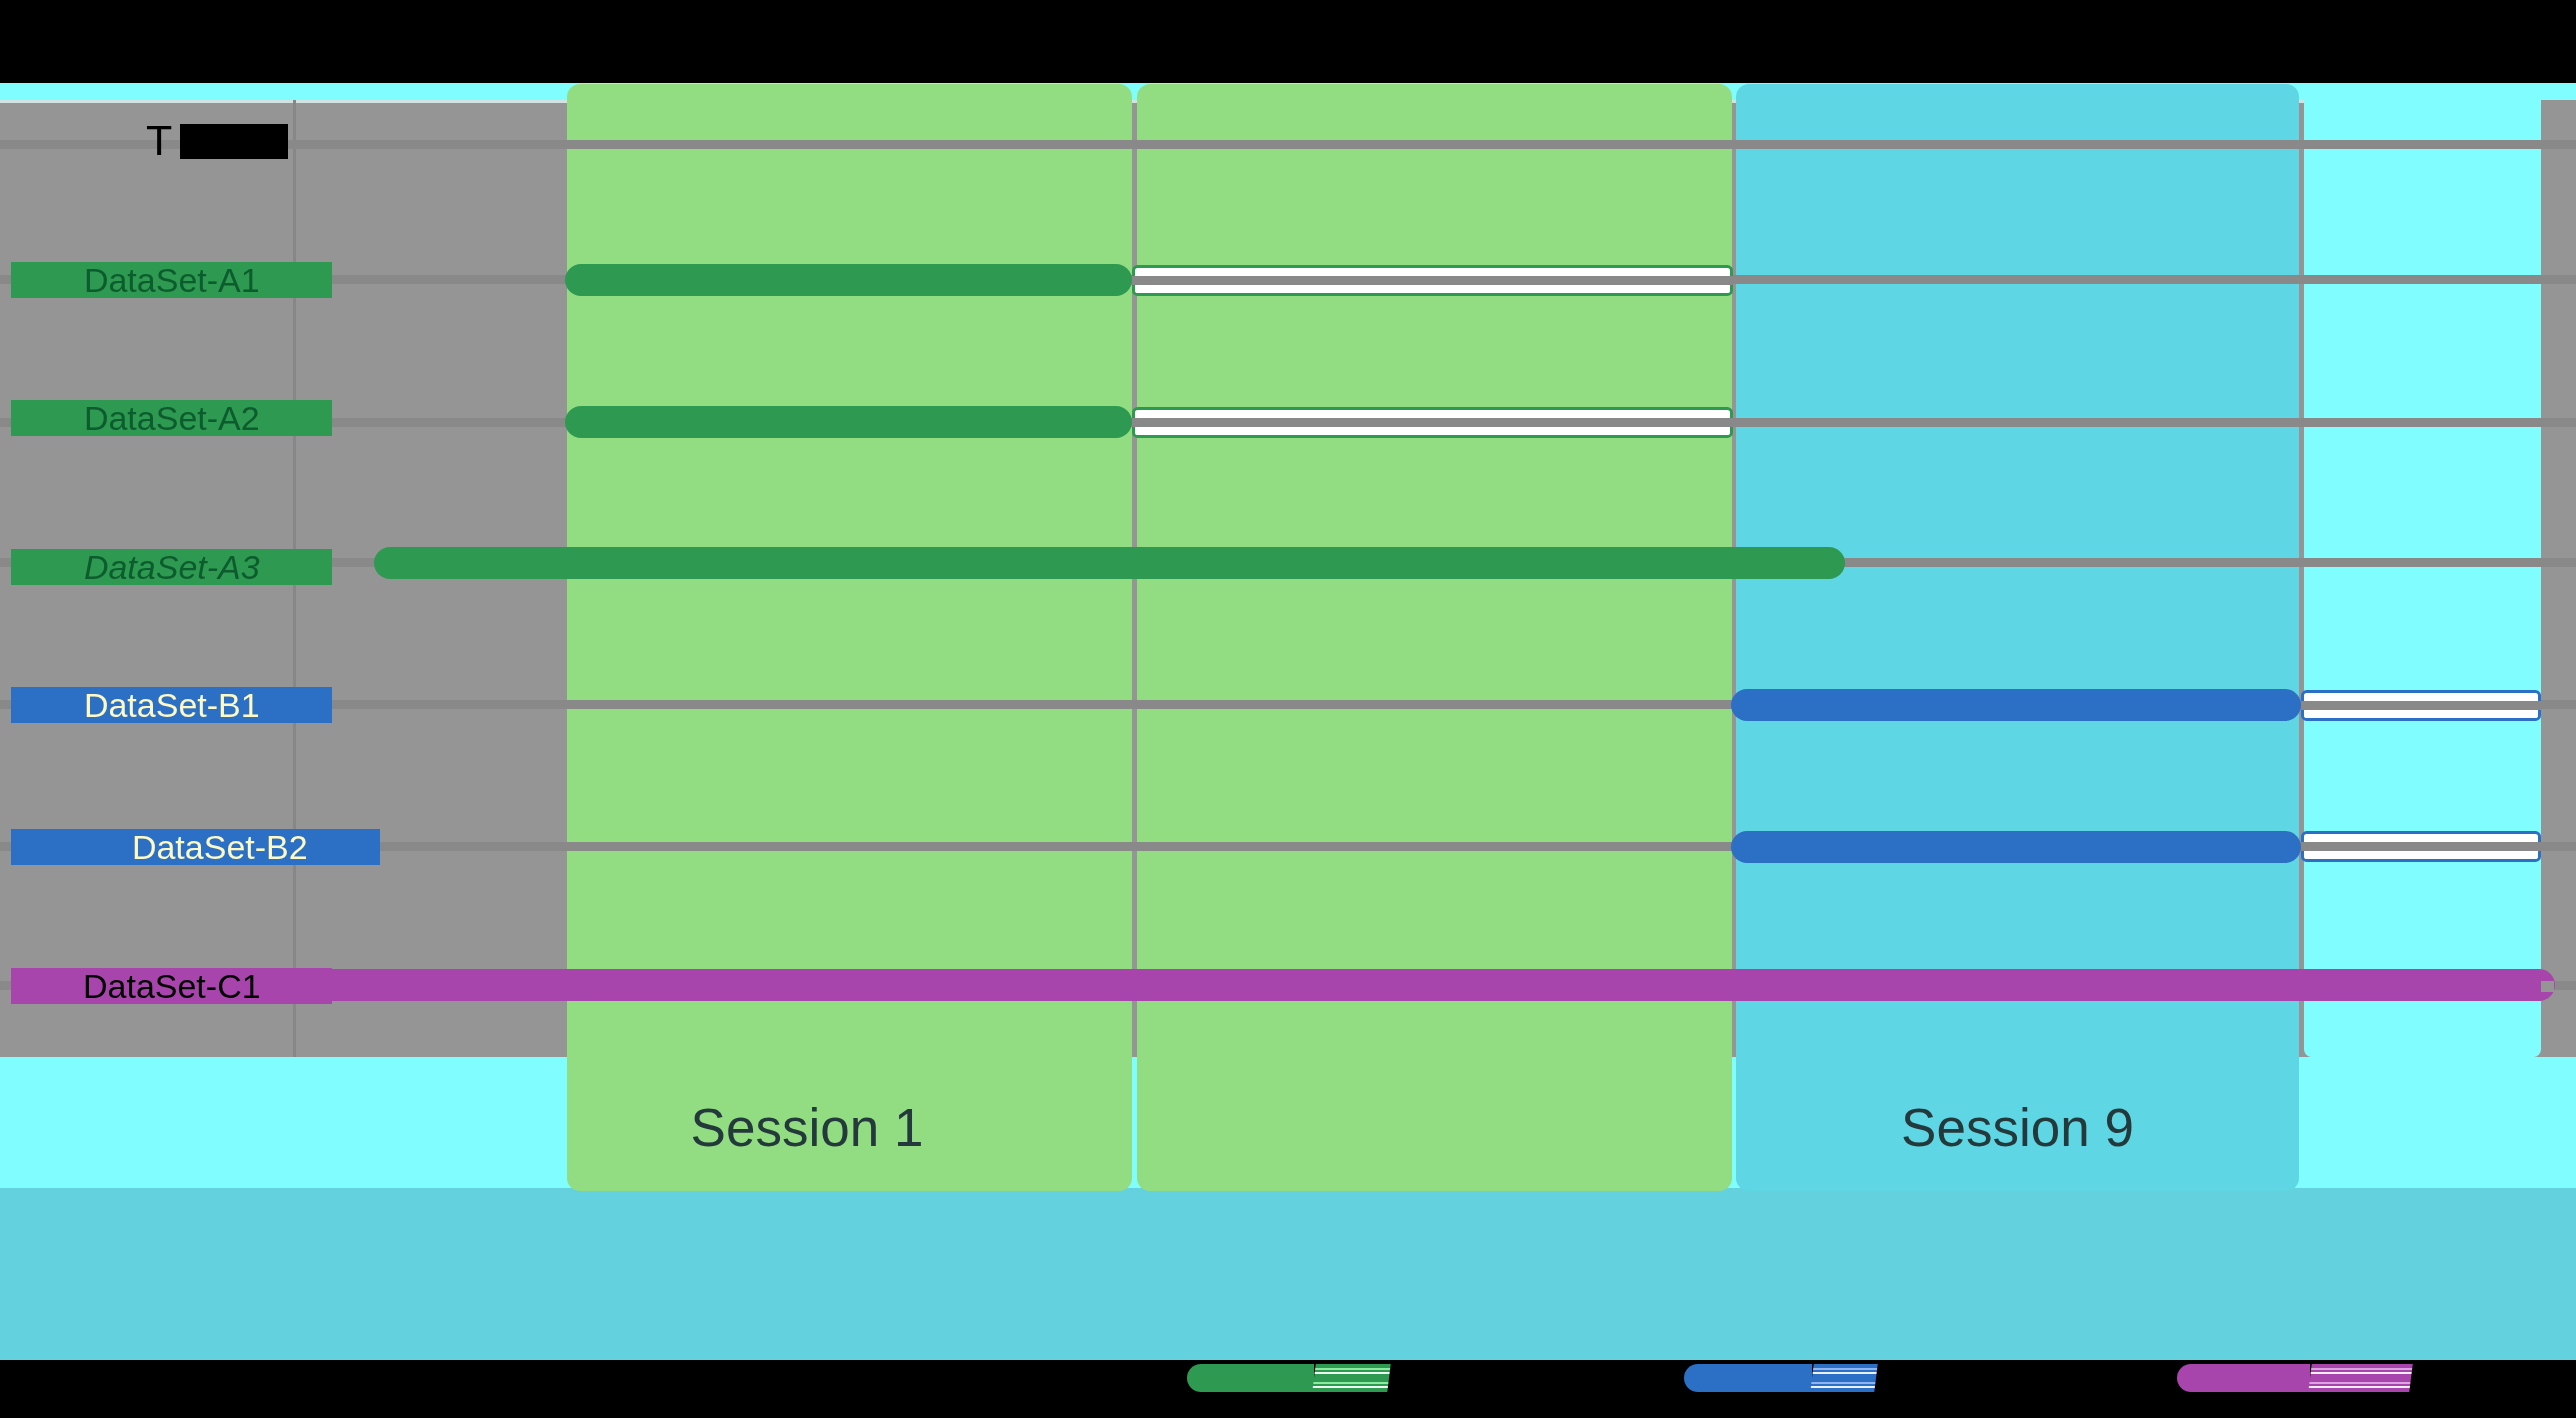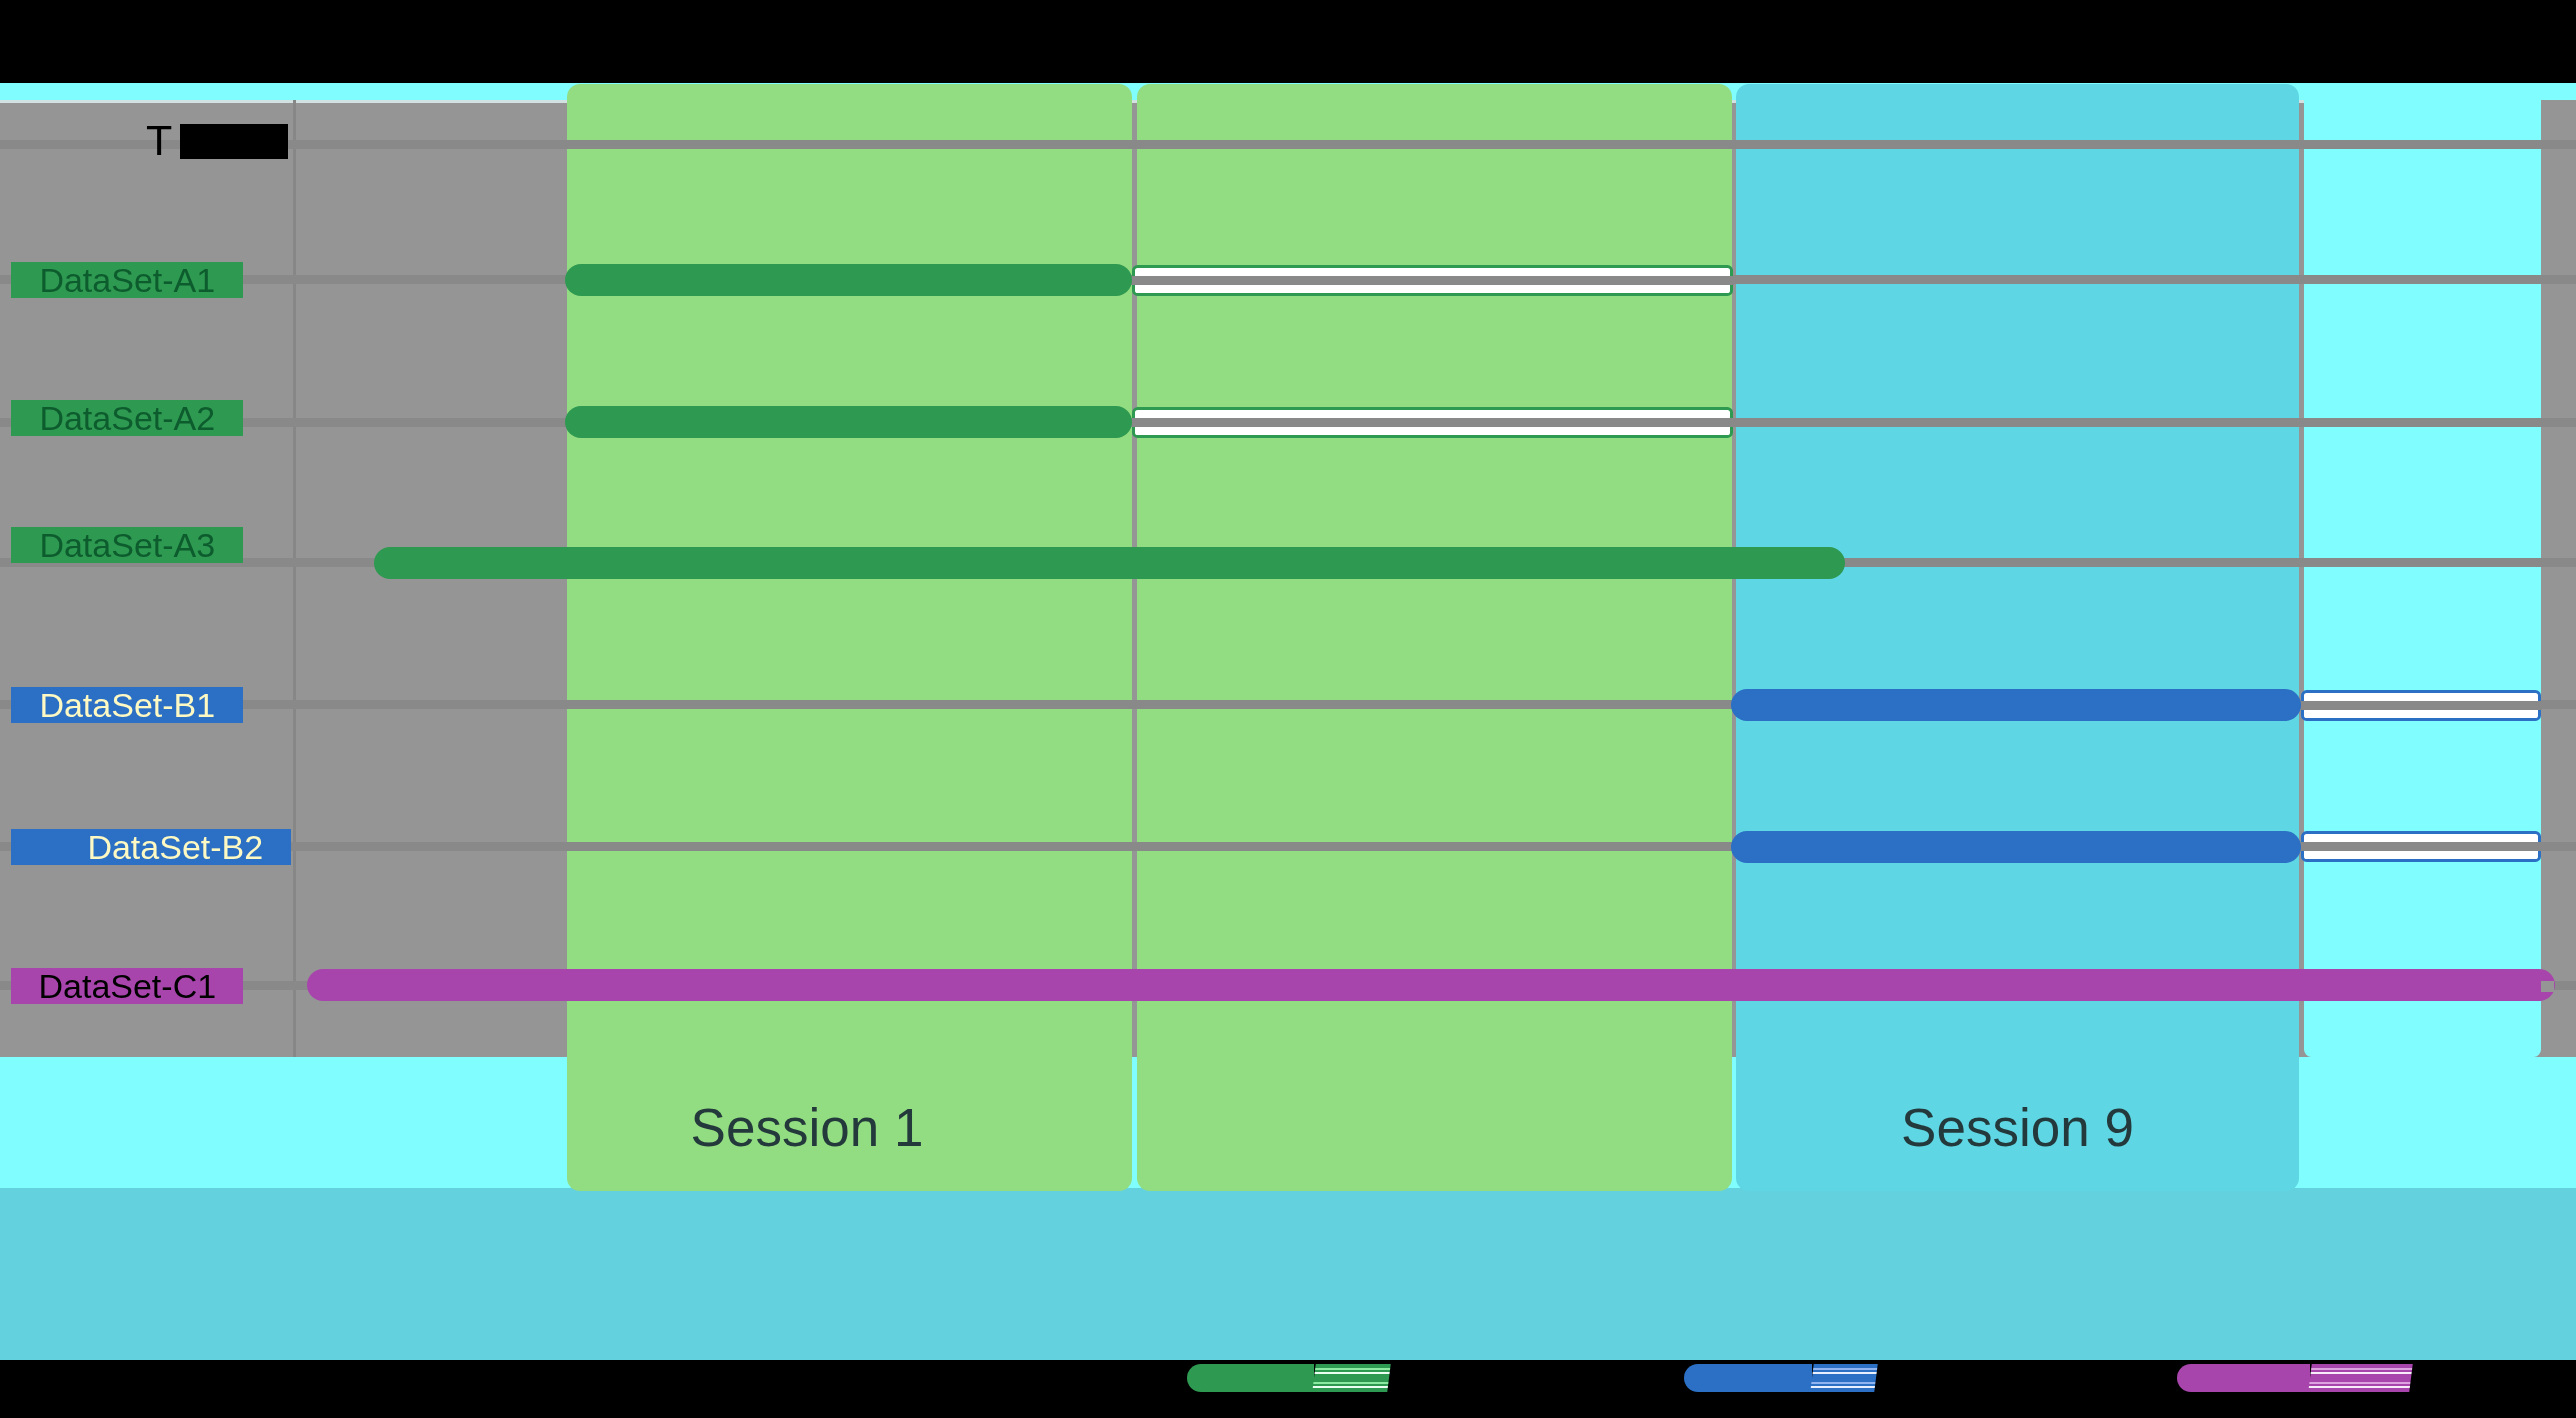--- a/index.html
+++ b/index.html
@@ -24,21 +24,21 @@
   .ext{height:31px;background:#ffffff;border:3.8px solid #2E9950;border-radius:5.6px;box-sizing:border-box;}
   .ext.blue{border-color:#2B70C5;}
   .ext .ext-grid{position:absolute;left:-3.8px;right:-3.8px;top:50%;margin-top:-4.7px;height:9.4px;background:#898989;}
   
   .bar{height:32px;border-radius:16px;}
   .bar.green{background:#2E9950;}
   .bar.blue{background:#2B70C5;}
   .bar.purple{background:#A845AC;}
   .notch{left:2541px;top:981px;width:13px;height:11.3px;background:#959595;}
   
-  .cat{left:11.3px;width:232px;height:36px;display:flex;align-items:center;justify-content:center;
+  .cat{left:11.3px;width:321px;height:36px;display:flex;align-items:center;justify-content:center;
        font-size:34px;letter-spacing:0px;text-align:center;}
   .cat.green{background:#2E9950;color:#0d5c2e;}
   .cat.blue{background:#2B70C5;color:#fef9c3;}
   .cat.purple{background:#A845AC;color:#000000;}
   
   .axis-header-t{left:146px;top:116px;width:56px;height:47px;color:#000;font-size:43px;font-weight:400;}
   .redaction-box{left:180px;top:124px;width:108px;height:35px;background:#000;}
   
   .session-label{top:1098px;height:58px;display:flex;align-items:center;justify-content:center;
                  font-size:53px;color:#24393b;}
@@ -101,21 +101,21 @@
   <div class="abs bar blue" style="left:1731px;top:689px;width:570px;"></div>
   <div class="abs bar blue" style="left:1731px;top:831px;width:570px;"></div>
   <div class="abs bar purple" style="left:307px;top:969px;width:2248px;"></div>
   <div class="abs notch"></div>
 
   <div class="abs axis-header-t">T</div>
   <div class="abs redaction-box"></div>
 
   <div class="abs cat green" style="top:262px;">DataSet-A1</div>
   <div class="abs cat green" style="top:400px;">DataSet-A2</div>
-  <div class="abs cat green" style="top:527px;">DataSet-A3</div>
+  <div class="abs cat green" style="top:549px;font-style:italic;">DataSet-A3</div>
   <div class="abs cat blue" style="top:687px;">DataSet-B1</div>
   <div class="abs cat blue" style="top:829px;padding-left:48px;">DataSet-B2</div>
   <div class="abs cat purple" style="top:968px;">DataSet-C1</div>
 
   <div class="abs session-label s1">Session 1</div>
   <div class="abs session-label s2">Session 9</div>
 
   <div class="abs top-bar"></div>
   <div class="abs bottom-bar"></div>
 

